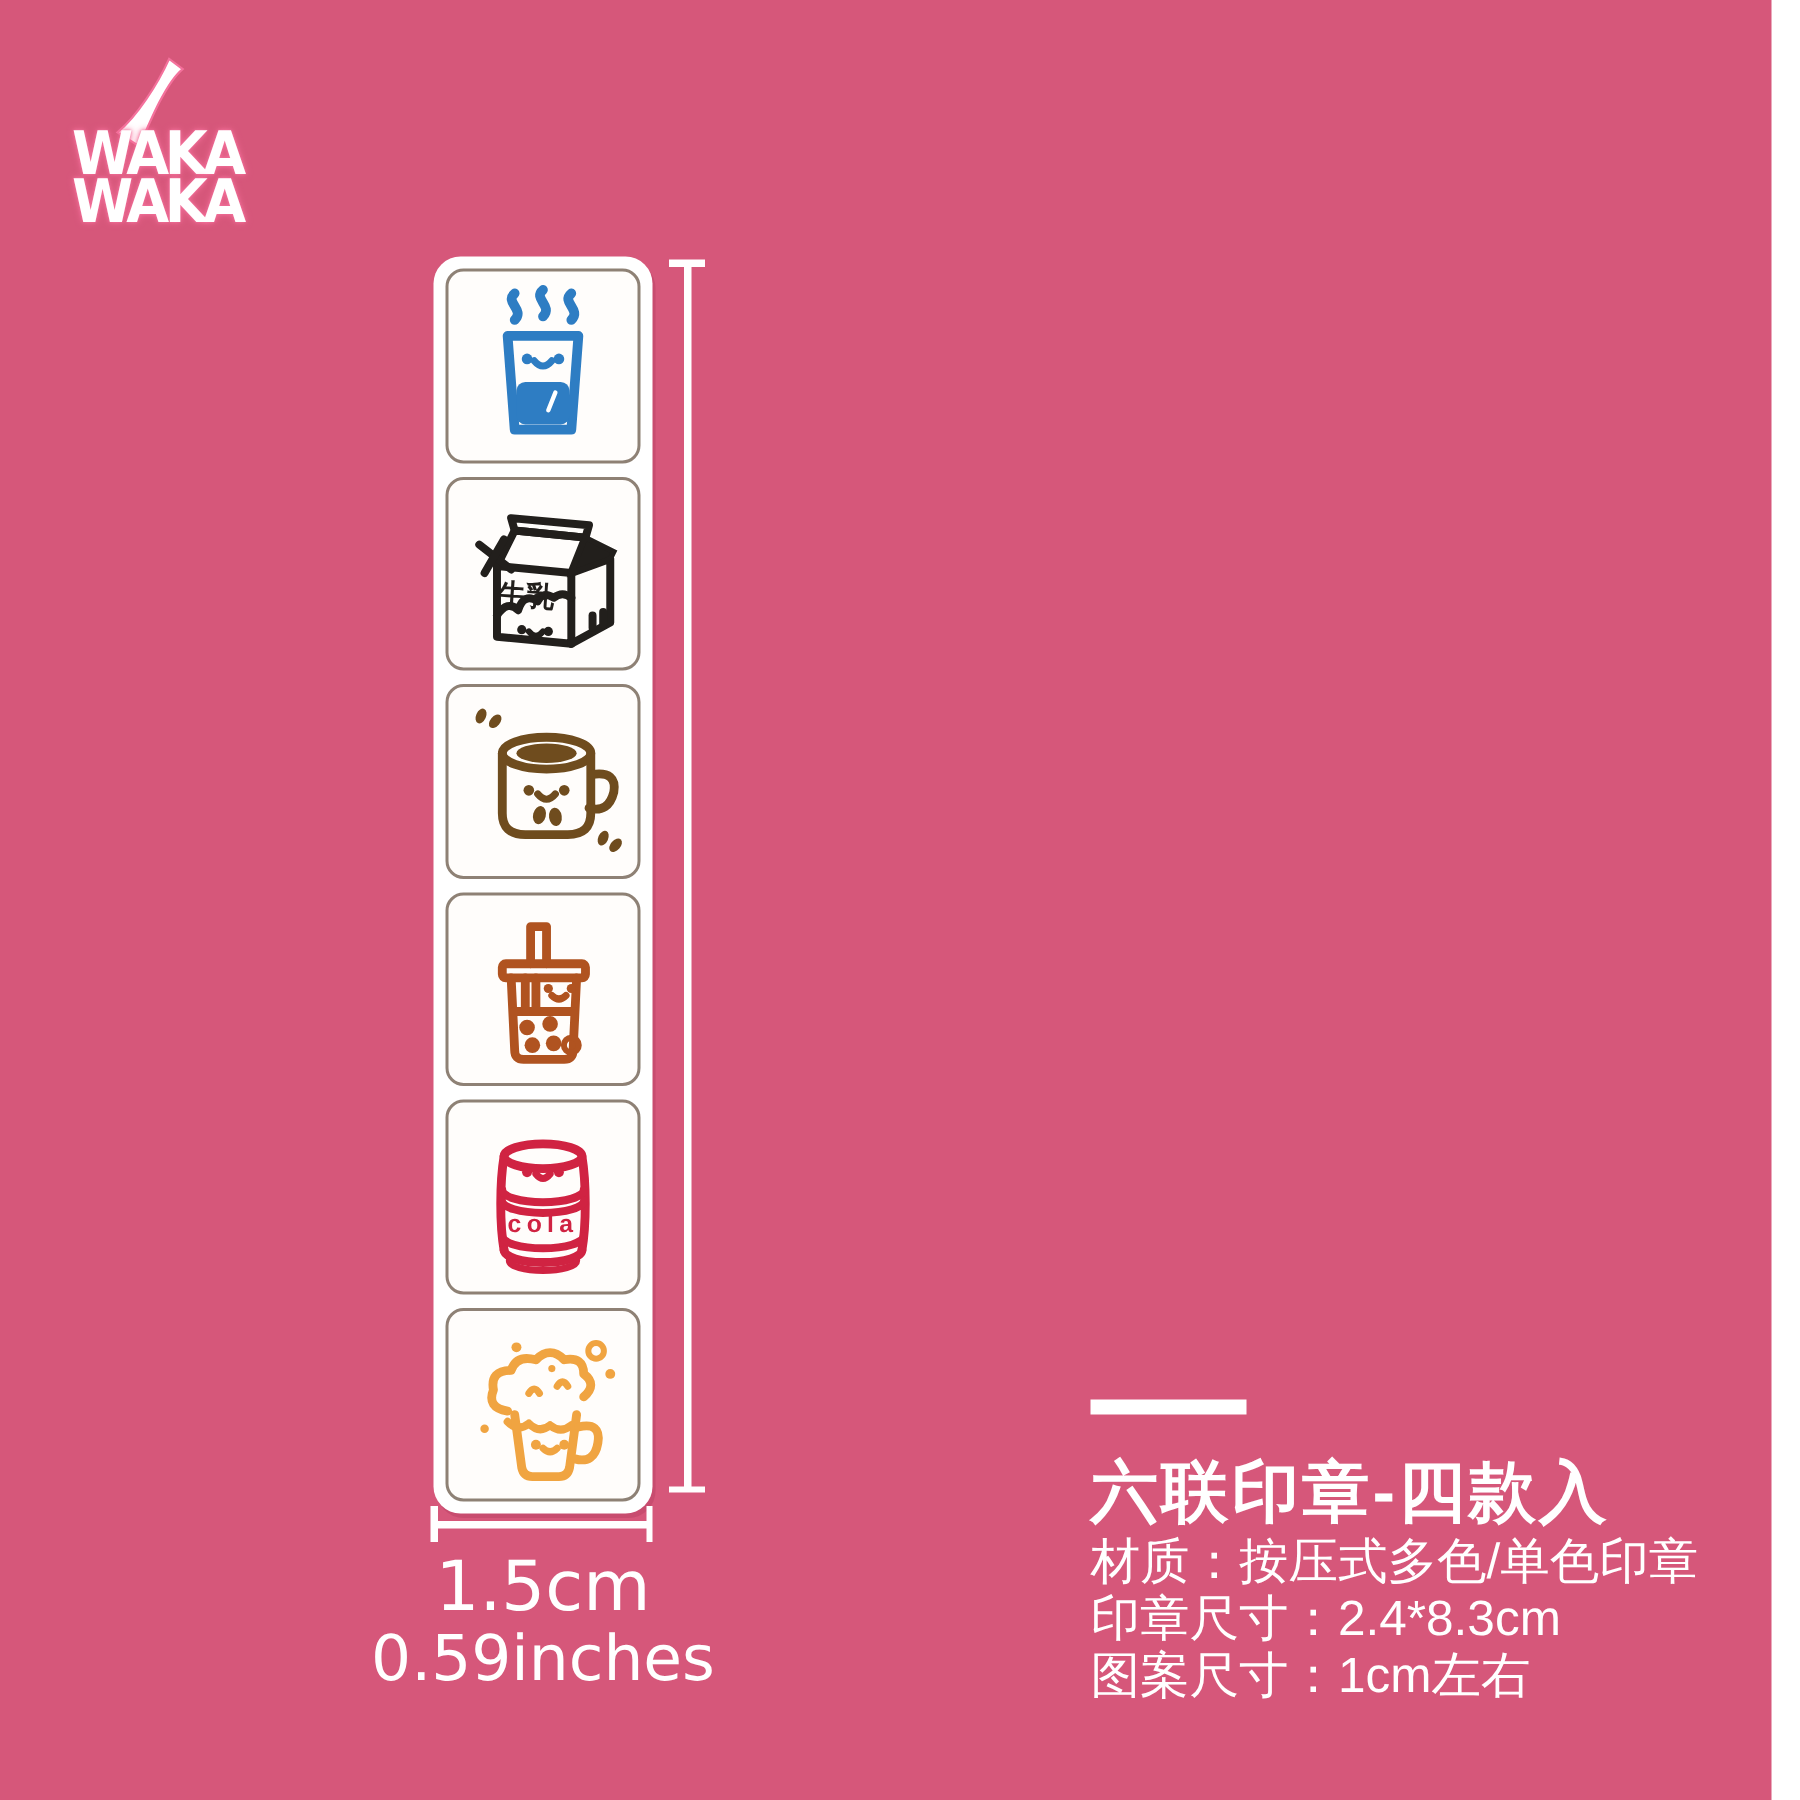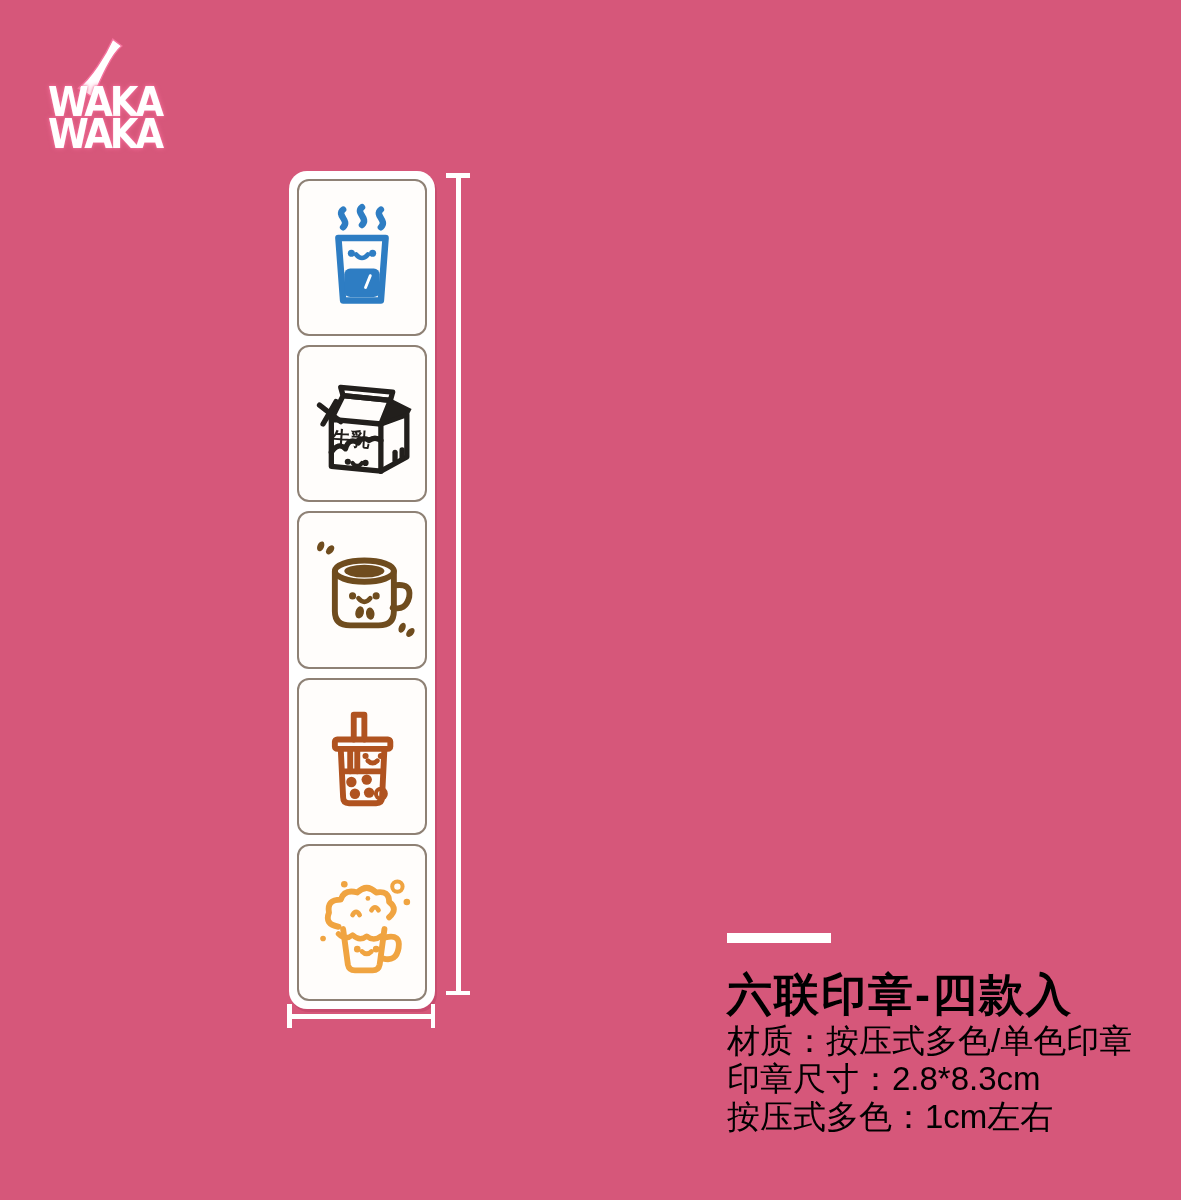--- a/index.html
+++ b/index.html
@@ -52,21 +52,21 @@
   
   .dim-label { color:#ffffff; text-align:center; font-family:"DejaVu Sans", sans-serif; }
   .height-labels { position:absolute; left:455px; top:536px; width:290px; }
   .height-labels .cm  { font-size:50px; line-height:56px; }
   .height-labels .inch{ font-size:47px; line-height:52px; }
   .width-labels { position:absolute; left:232px; top:1032px; width:260px; }
   .width-labels .cm  { font-size:46px; line-height:50px; }
   .width-labels .inch{ font-size:42px; line-height:48px; }
 
   
-  .info { position:absolute; left:727px; top:933px; width:450px; color:#000000; }
+  .info { position:absolute; left:727px; top:933px; width:450px; color:#ffffff; }
   .info .dash { width:104px; height:10px; background:#ffffff; }
   .info .title {
     margin-top:25px; font-size:45px; font-weight:bold; letter-spacing:2px;
     line-height:54px; white-space:nowrap;
   }
   .info .specs { font-size:33px; line-height:38px; }
   .info .specs div { white-space:nowrap; }
 </style>
 </head>
 <body>
@@ -154,20 +154,38 @@
         <circle cx="53" cy="50" r="2.6" fill="currentColor"></circle>
         <circle cx="66" cy="50" r="2.6" fill="currentColor"></circle>
         <circle cx="41" cy="72" r="4.4" fill="currentColor"></circle>
         <circle cx="54" cy="70" r="4.4" fill="currentColor"></circle>
         <circle cx="44" cy="82" r="4.4" fill="currentColor"></circle>
         <circle cx="56" cy="81" r="4.4" fill="currentColor"></circle>
         <circle cx="66" cy="82" r="4.2" fill="none" stroke="currentColor" stroke-width="3.4"></circle>
       </svg>
     </div>
 
+    <div class="cell">
+      <svg viewBox="0 0 100 100" color="#d02342">
+        <g stroke="currentColor" fill="none" stroke-width="5" stroke-linecap="round" stroke-linejoin="round">
+          <ellipse cx="50" cy="27" rx="22" ry="7"></ellipse>
+          <path d="M28 27 C25.5 42 25.5 66 28 80"></path>
+          <path d="M72 27 C74.5 42 74.5 66 72 80"></path>
+          <path d="M28 80 a22 7 0 0 0 44 0"></path>
+          <path d="M31 86 a19 5.5 0 0 0 38 0" stroke-width="4"></path>
+          <path d="M27 46 a23 7 0 0 0 46 0" stroke-width="4.5"></path>
+          <path d="M26.8 52 a23.2 7 0 0 0 46.4 0" stroke-width="4.5"></path>
+          <path d="M27 72 a23 7 0 0 0 46 0" stroke-width="4.5"></path>
+        </g>
+        <circle cx="41" cy="36" r="2.8" fill="currentColor"></circle>
+        <circle cx="59" cy="36" r="2.8" fill="currentColor"></circle>
+        <path d="M46 37 q4 5 8 0" stroke="currentColor" stroke-width="4" fill="none" stroke-linecap="round"></path>
+        <text x="50" y="70" text-anchor="middle" fill="currentColor" font-size="14" font-weight="bold" letter-spacing="3">cola</text>
+      </svg>
+    </div>
 
     <div class="cell">
       <svg viewBox="0 0 100 100" color="#f0a441">
         <g stroke="currentColor" fill="none" stroke-width="5" stroke-linecap="round" stroke-linejoin="round">
           <path d="M30 54 q-12 -2 -8 -12 q-2 -11 10 -11 q3 -9 14 -6 q8 -8 16 0 q11 -2 11 8 q8 6 0 13"></path>
           <path d="M30 60 q6 6 12 1 q6 6 12 1 q6 5 12 0" stroke-width="4.5"></path>
           <path d="M34 56 L38 86 q1 5 6 5 h15 q5 0 6 -5 L69 56"></path>
           <path d="M70 63 q13 -3 11 9 q-2 12 -13 9"></path>
           <path d="M42 44 q3 -5 6 0" stroke-width="4"></path>
           <path d="M58 40 q3 -5 6 0" stroke-width="4"></path>
@@ -190,24 +208,28 @@
     <div class="vcap bottom"></div>
   </div>
 
 
   <div class="hdim">
     <div class="htick left"></div>
     <div class="hbar"></div>
     <div class="htick right"></div>
   </div>
 
+  <div class="width-labels dim-label">
+    <div class="cm">1.5cm</div>
+    <div class="inch">0.59inches</div>
+  </div>
 
   <div class="info">
     <div class="dash"></div>
     <div class="title">六联印章-四款入</div>
     <div class="specs">
       <div>材质：按压式多色/单色印章</div>
-      <div>印章尺寸：2.8*8.3cm</div>
-      <div>按压式多色：1cm左右</div>
+      <div>印章尺寸：2.4*8.3cm</div>
+      <div>图案尺寸：1cm左右</div>
     </div>
   </div>
 
 </div>
 
 </body></html>

